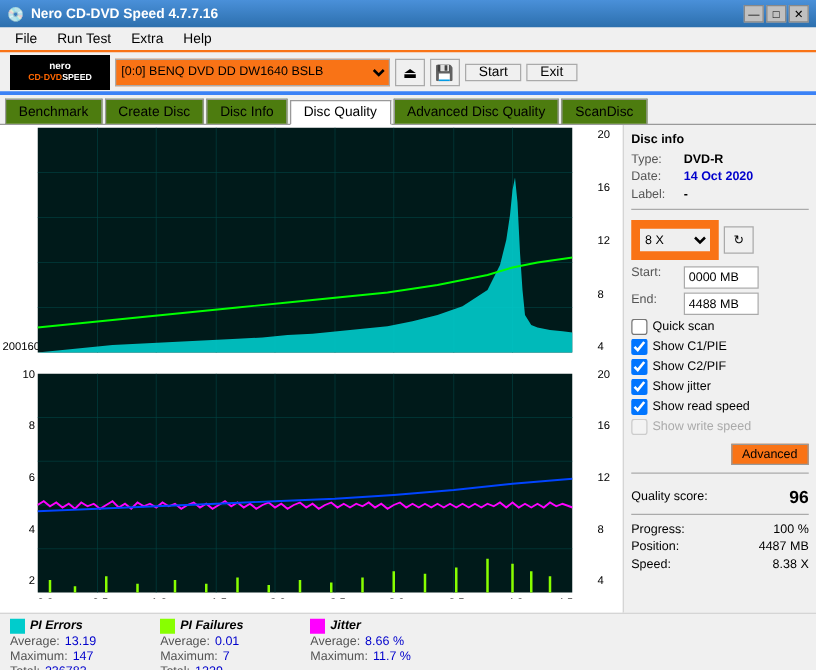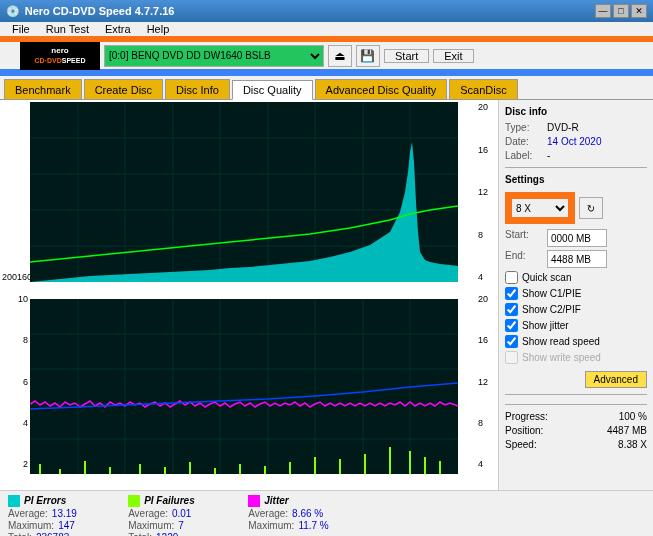--- a/index.html
+++ b/index.html
@@ -19,37 +19,37 @@
     .titlebar-controls { display: flex; gap: 2px; }
     .titlebar-btn { width: 16px; height: 14px; background: #c0c0c0; border: 1px solid #888; font-size: 9px; display: flex; align-items: center; justify-content: center; cursor: pointer; color: #000; }
 
     
     .menubar {
       background: #f0f0f0;
       height: 20px;
       display: flex;
       align-items: center;
       padding: 0 4px;
-      border-bottom: 6px solid #f97316;
+      border-bottom: 2px solid #f97316;
     }
     .menubar-item { padding: 2px 8px; font-size: 11px; cursor: pointer; }
 
     
     .toolbar {
       background: #f0f0f0;
       height: 34px;
       display: flex;
       align-items: center;
-      padding: 2px 20px;
+      padding: 2px 8px;
       gap: 4px;
-      border-bottom: 7px solid #3b82f6;
+      border-bottom: 3px solid #3b82f6;
     }
     .toolbar-logo { width: 80px; height: 28px; background: #000; display: flex; align-items: center; justify-content: center; color: white; font-size: 9px; font-weight: bold; }
     .device-select {
-      height: 22px; width: 220px; font-size: 10px; border: 1px solid #aaa; background: #22c55e;
+      height: 22px; width: 220px; font-size: 10px; border: 1px solid #aaa; background: #f97316;
     }
     .toolbar-icon-btn {
       width: 24px; height: 22px; border: 1px solid #aaa; background: #f0f0f0; display: flex; align-items: center; justify-content: center; cursor: pointer; font-size: 12px;
     }
     .toolbar-btn {
       height: 14px; padding: 0 10px; border: 1px solid #aaa; background: #f0f0f0; cursor: pointer; font-size: 11px;
     }
 
     
     .tabs {
@@ -58,21 +58,21 @@
       display: flex;
       align-items: flex-end;
       padding: 0 4px;
       border-bottom: 1px solid #999;
     }
     .tab {
       padding: 3px 10px;
       font-size: 11px;
       border: 1px solid #999;
       border-bottom: none;
-      background: #eab308;
+      background: #4d7c0f;
       cursor: pointer;
       margin-right: 2px;
       height: 20px;
       display: flex;
       align-items: center;
     }
     .tab.active {
       background: white;
       border-bottom: 1px solid white;
       margin-bottom: -1px;
@@ -92,30 +92,30 @@
       border-left: 1px solid #ccc;
       padding: 6px;
       font-size: 10px;
       display: flex;
       flex-direction: column;
       gap: 3px;
     }
     .right-panel h4 { font-size: 10px; font-weight: bold; margin-bottom: 2px; }
     .info-row { display: flex; gap: 4px; }
     .info-label { color: #555; width: 38px; flex-shrink: 0; }
-    .info-value { color: #000; }
+    .info-value { color: #000; font-weight: bold; }
     .info-value.blue { color: #0000cc; }
     .divider { border-top: 1px solid #aaa; margin: 3px 0; }
     .settings-row { display: flex; align-items: center; gap: 4px; margin: 2px 0; }
     .speed-select { height: 32px; width: 70px; font-size: 10px; border: 7px solid #f97316; }
     .mb-input { width: 60px; height: 18px; border: 1px solid #aaa; font-size: 10px; padding: 1px 3px; }
     .checkbox-row { display: flex; align-items: center; gap: 4px; font-size: 10px; }
     .checkbox-row input { margin: 0; }
     .advanced-btn {
-      background: #fde047;
+      background: #f97316;
       border: 1px solid #999;
       padding: 2px 8px;
       font-size: 10px;
       cursor: pointer;
       align-self: flex-end;
       margin-top: 2px;
       text-align: center;
     }
     .quality-row { display: flex; justify-content: space-between; align-items: center; font-size: 10px; margin-top: 4px; }
     .quality-score { font-size: 14px; font-weight: bold; color: #000; }
@@ -346,21 +346,20 @@
     </div>
     <div class="info-row">
       <span class="info-label">Date:</span>
       <span class="info-value blue">14 Oct 2020</span>
     </div>
     <div class="info-row">
       <span class="info-label">Label:</span>
       <span class="info-value">-</span>
     </div>
     <div class="divider"></div>
-    <h4>Settings</h4>
     <div class="settings-row">
       <select class="speed-select">
         <option>8 X</option>
       </select>
       <div class="toolbar-icon-btn" style="font-size:10px;">↻</div>
     </div>
     <div class="info-row">
       <span class="info-label">Start:</span>
       <input class="mb-input" type="text" value="0000 MB" style="">
     </div>
@@ -389,20 +388,24 @@
       <span>Show read speed</span>
     </div>
     <div class="checkbox-row">
       <input type="checkbox" disabled="" style="">
       <span style="color:#aaa;">Show write speed</span>
     </div>
     <div style="display:flex; justify-content:flex-end; margin-top:2px;">
       <button class="advanced-btn">Advanced</button>
     </div>
     <div class="divider"></div>
+    <div class="quality-row">
+      <span>Quality score:</span>
+      <span class="quality-score">96</span>
+    </div>
     <div class="divider"></div>
     <div class="progress-row">
       <span>Progress:</span>
       <span>100 %</span>
     </div>
     <div class="progress-row">
       <span>Position:</span>
       <span>4487 MB</span>
     </div>
     <div class="progress-row">

